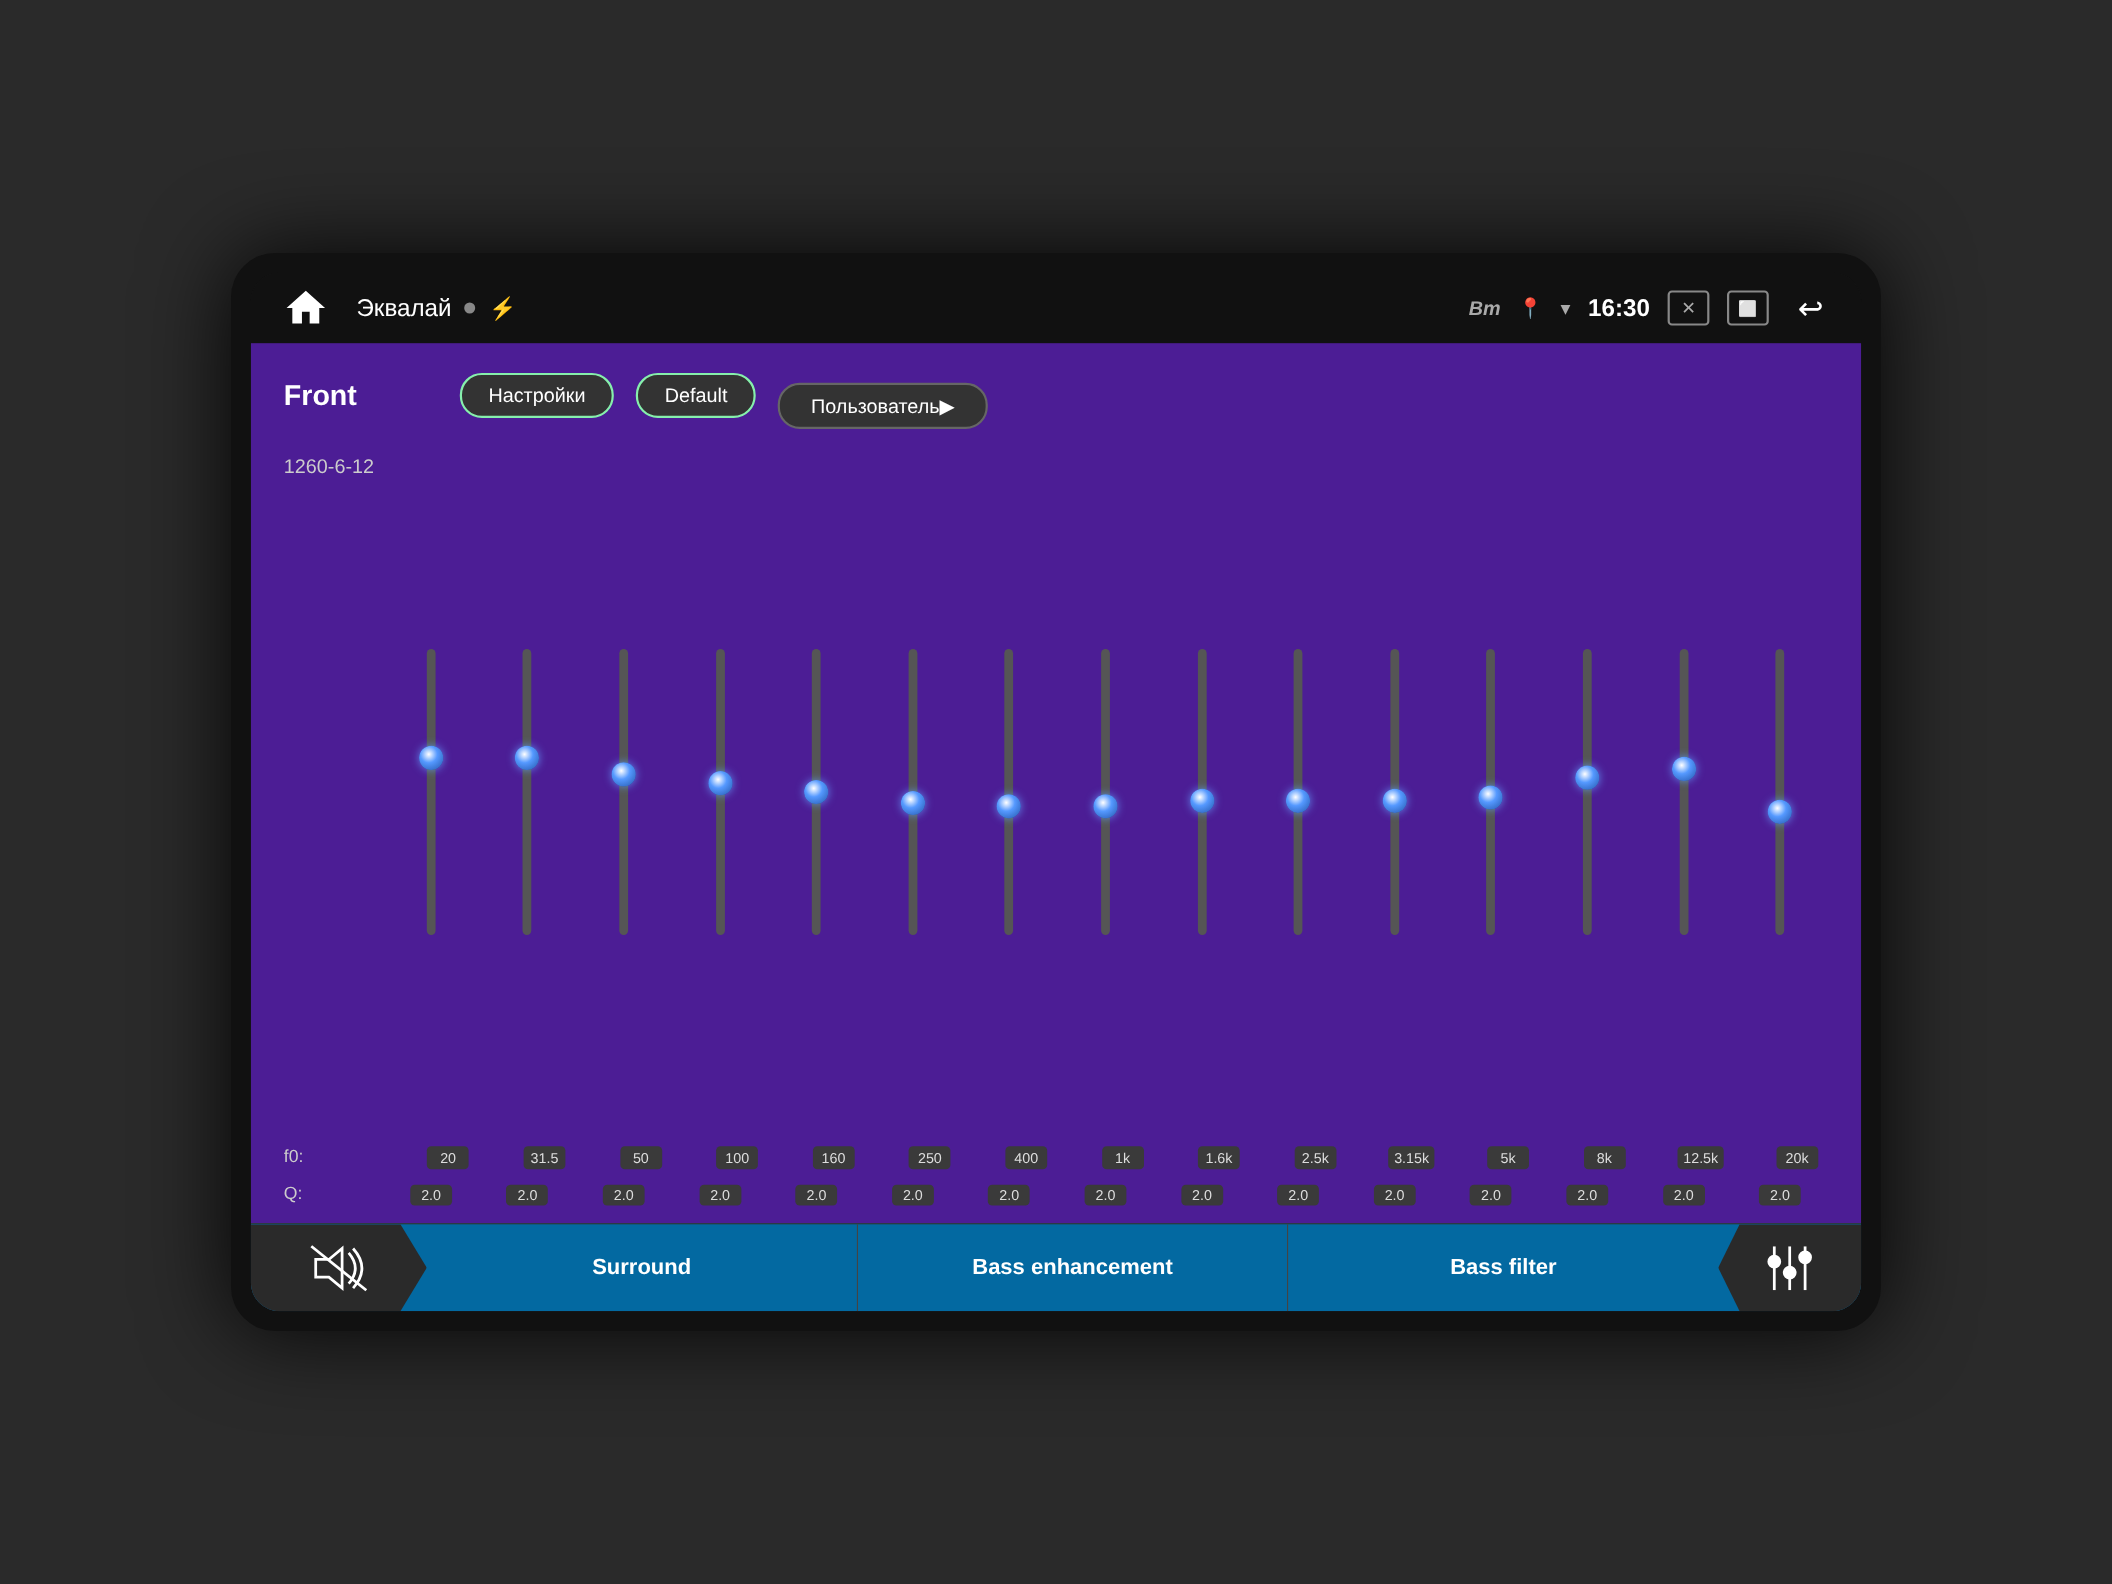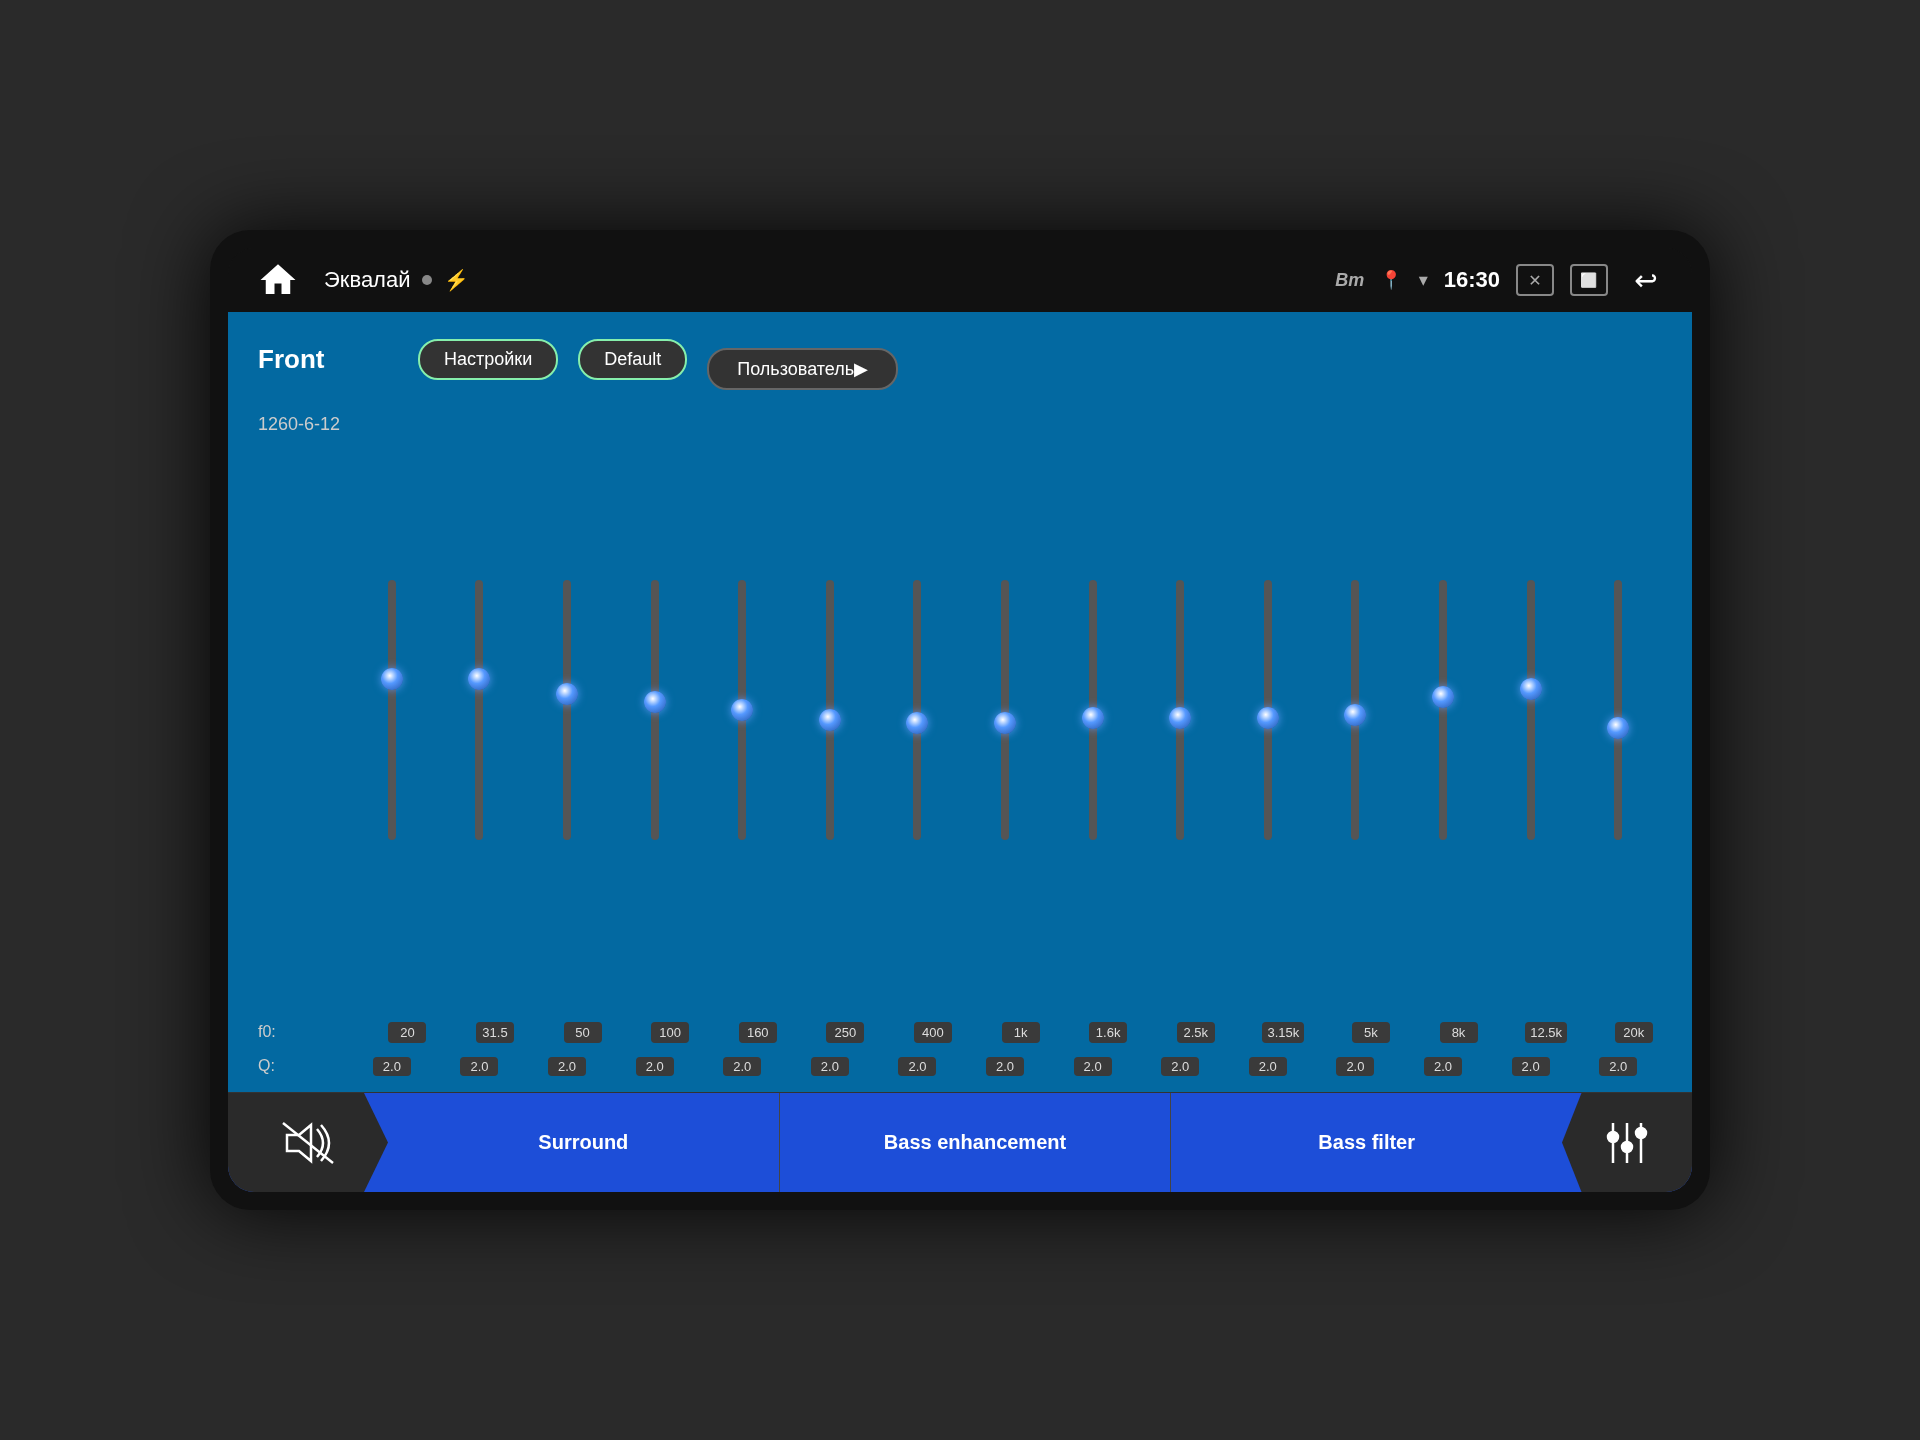--- a/index.html
+++ b/index.html
@@ -141,21 +141,21 @@
       color: white;
       font-size: 28px;
     }
 
     
     .main-content {
       flex: 1;
       display: flex;
       flex-direction: column;
       padding: 16px 30px 10px 30px;
-      background: #0369a1;
+      background: #4c1d95;
     }
 
     
     .top-controls {
       display: flex;
       align-items: center;
       margin-bottom: 16px;
       gap: 20px;
     }
 
@@ -285,22 +285,22 @@
       border-radius: 4px;
       color: #ddd;
       font-size: 13px;
       padding: 2px 5px;
       text-align: center;
       min-width: 38px;
     }
 
     
     .bottom-bar {
-      height: 100px;
-      background: #1d4ed8;
+      height: 80px;
+      background: #0369a1;
       display: flex;
       align-items: center;
       border-top: 1px solid #333;
       flex-shrink: 0;
     }
 
     .bottom-btn-speaker {
       width: 160px;
       height: 100%;
       background: #2a2a2a;

